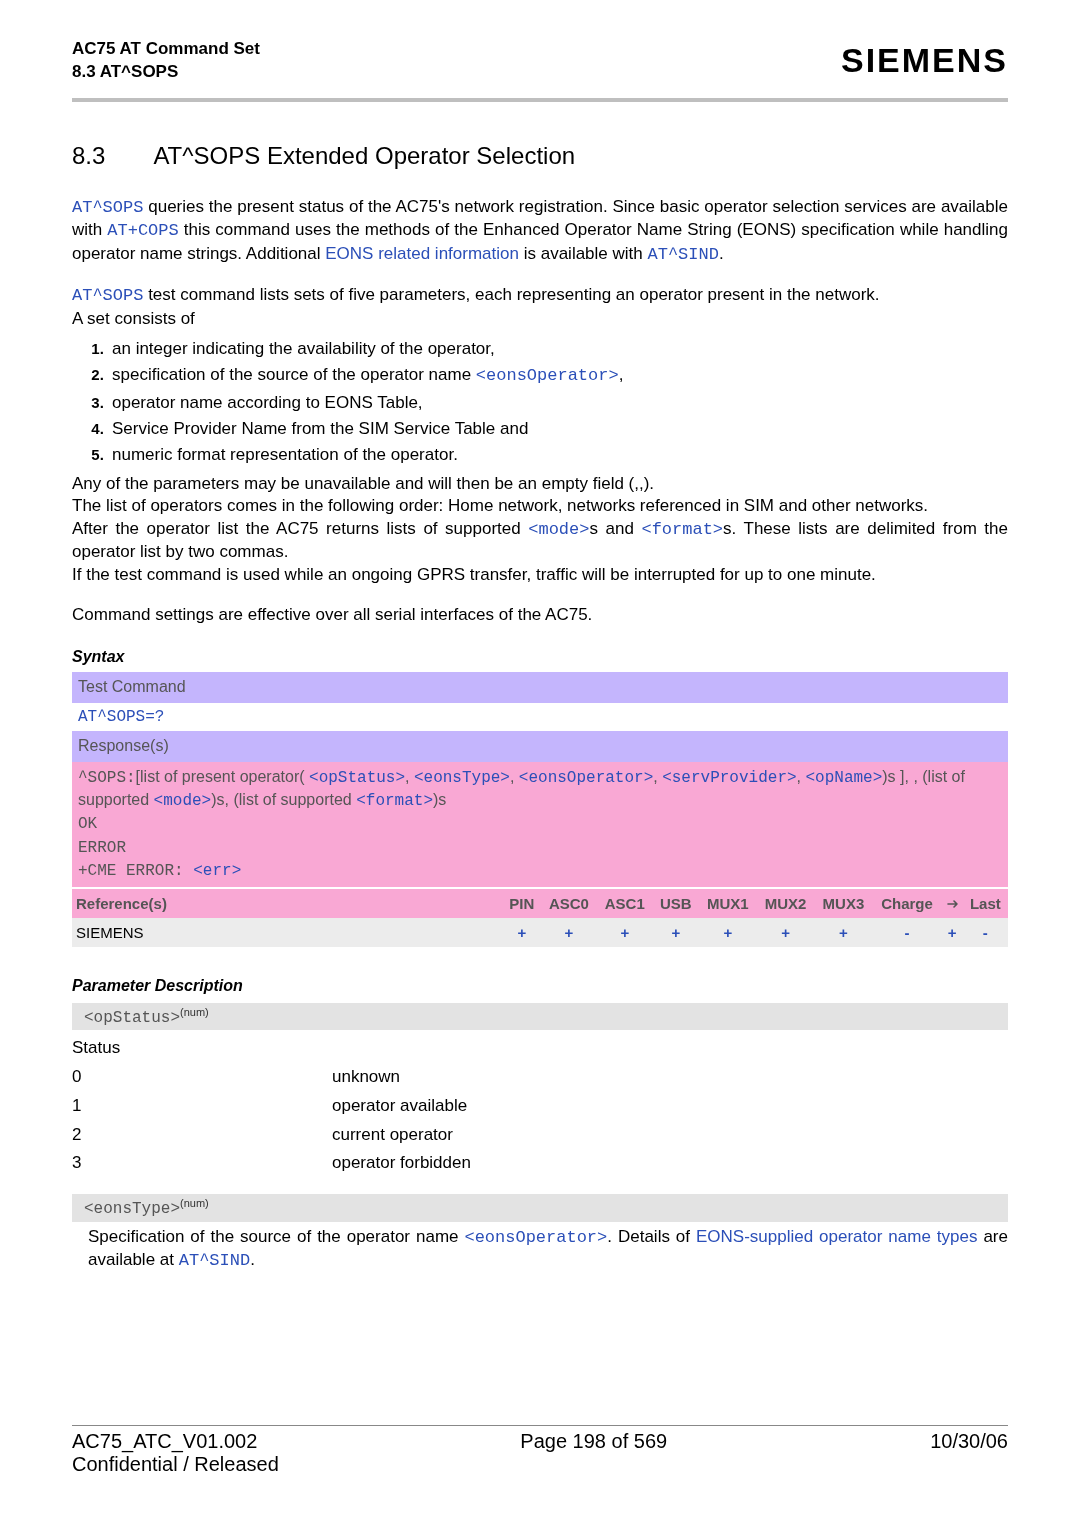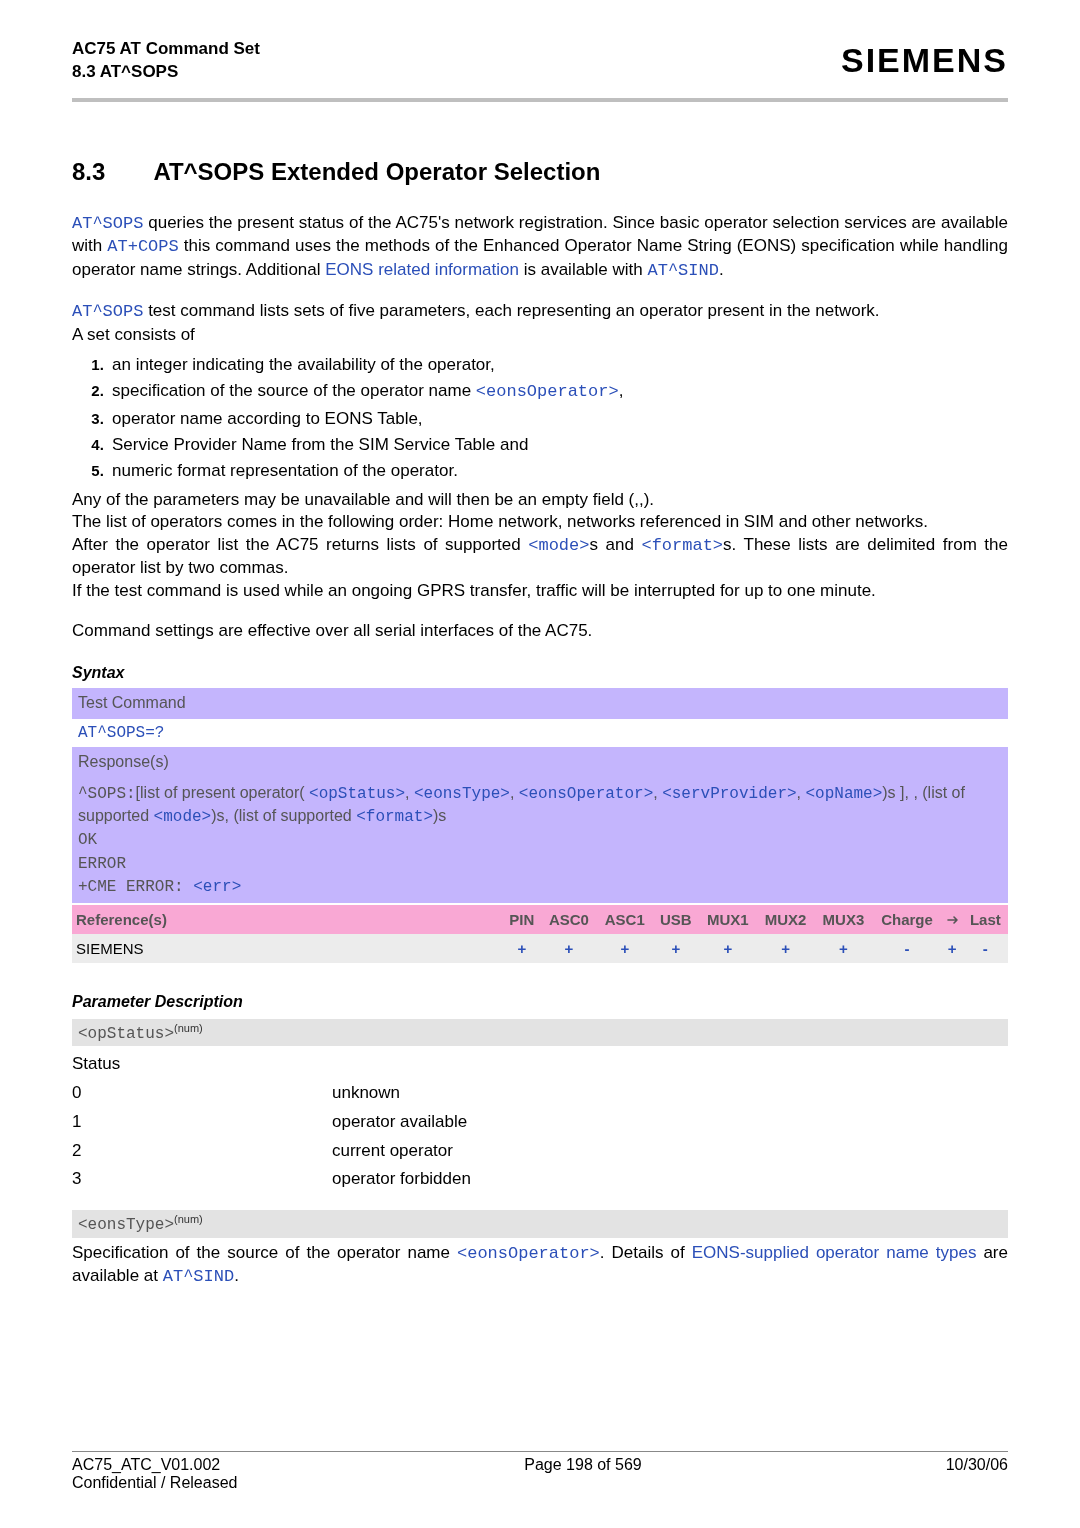--- a/index.html
+++ b/index.html
@@ -26,22 +26,22 @@
   .brand {
     font-family: Arial, sans-serif;
     font-weight: 900;
     font-size: 34px;
     letter-spacing: 2px;
     color: #000;
   }
   .rule { height: 4px; background: #bfbfbf; margin-top: 4px; }
   .section-no {
     font-size: 24px;
-    font-weight: bold;
-    margin-top: 56px;
+    font-weight: normal;
+    margin-top: 40px;
   }
   .section-title-row {
     display: flex;
     gap: 48px;
     align-items: baseline;
   }
   .body-block {
     margin-top: 26px;
     font-size: 17px;
     line-height: 1.32;
@@ -61,53 +61,53 @@
     font-size: 16px;
     font-weight: bold;
     font-style: italic;
   }
   .syntax-box {
     margin-top: 6px;
     font-size: 16px;
     line-height: 1.4;
   }
   .grey-row { background: #c4b5fd; padding: 4px 6px; color: #555; }
-  .grey-row2 { background: #c4b5fd; padding: 4px 6px; color: #555; }
+  .grey-row2 { background: #f9a8d4; padding: 4px 6px; color: #555; }
   .white-row { padding: 3px 6px; }
   .ref-table {
     width: 100%;
     border-collapse: collapse;
     font-size: 15px;
     margin-top: 2px;
   }
   .ref-table td, .ref-table th { padding: 4px 4px; text-align: center; }
   .ref-table .lbl { text-align: left; width: 46%; }
   .ref-head { background: #f9a8d4; color: #555; font-weight: normal; }
   .ref-body { background: #ececec; }
   .pm { color: #2b4fb8; font-weight: bold;}
   .param-box { margin-top: 8px; font-size: 17px; }
   .param-hd {
     background: #e3e3e3;
-    padding: 3px 6px;
+    padding: 3px 12px;
     font-size: 16px;
   }
   .param-hd .mono { color: #555; }
   .sup { font-size: 11px; vertical-align: super; color:#333;}
   .status-table {
     font-size: 17px;
     margin-top: 4px;
     line-height: 1.7;
   }
   .status-table .c0 { display:inline-block; width: 260px; }
   .footer {
     position: absolute;
-    bottom: 36px;
+    bottom: 52px;
     left: 72px;
     right: 72px;
-    font-size: 16px;
+    font-size: 20px;
   }
   .footer-line { border-top: 1px solid #888; padding-top: 4px; display:flex; justify-content: space-between;}
   .footer-left { }
   .footer-center { }
   .footer-right { }
   .arrow-icon {
     display: inline-block;
     width: 10px; height: 10px;
     position: relative;
   }
@@ -224,21 +224,21 @@
       <div><span class="c0">1</span><span>operator available</span></div>
       <div><span class="c0">2</span><span>current operator</span></div>
       <div><span class="c0">3</span><span>operator forbidden</span></div>
     </div>
   </div>
 
   <div class="param-box" style="margin-top:16px">
     <div class="param-hd">
       <span class="mono">&lt;eonsType&gt;</span><span class="sup">(num)</span>
     </div>
-    <div style="font-size:17px; line-height:1.32; padding-top:4px; text-align:justify;">
+    <div style="font-size:17px; line-height:1.32; padding-top:4px; text-align:justify;margin-left:16px;">
       <span>Specification of the source of the operator name </span><span class="mono link">&lt;eonsOperator&gt;</span><span>. Details of </span><span class="link">EONS-supplied operator name types</span><span> are available at </span><span class="mono link">AT^SIND</span><span>.</span>
     </div>
   </div>
 </div>
 
 <div class="footer">
   <div class="footer-line">
     <div class="footer-left">
       <span>AC75_ATC_V01.002</span>
     </div>

